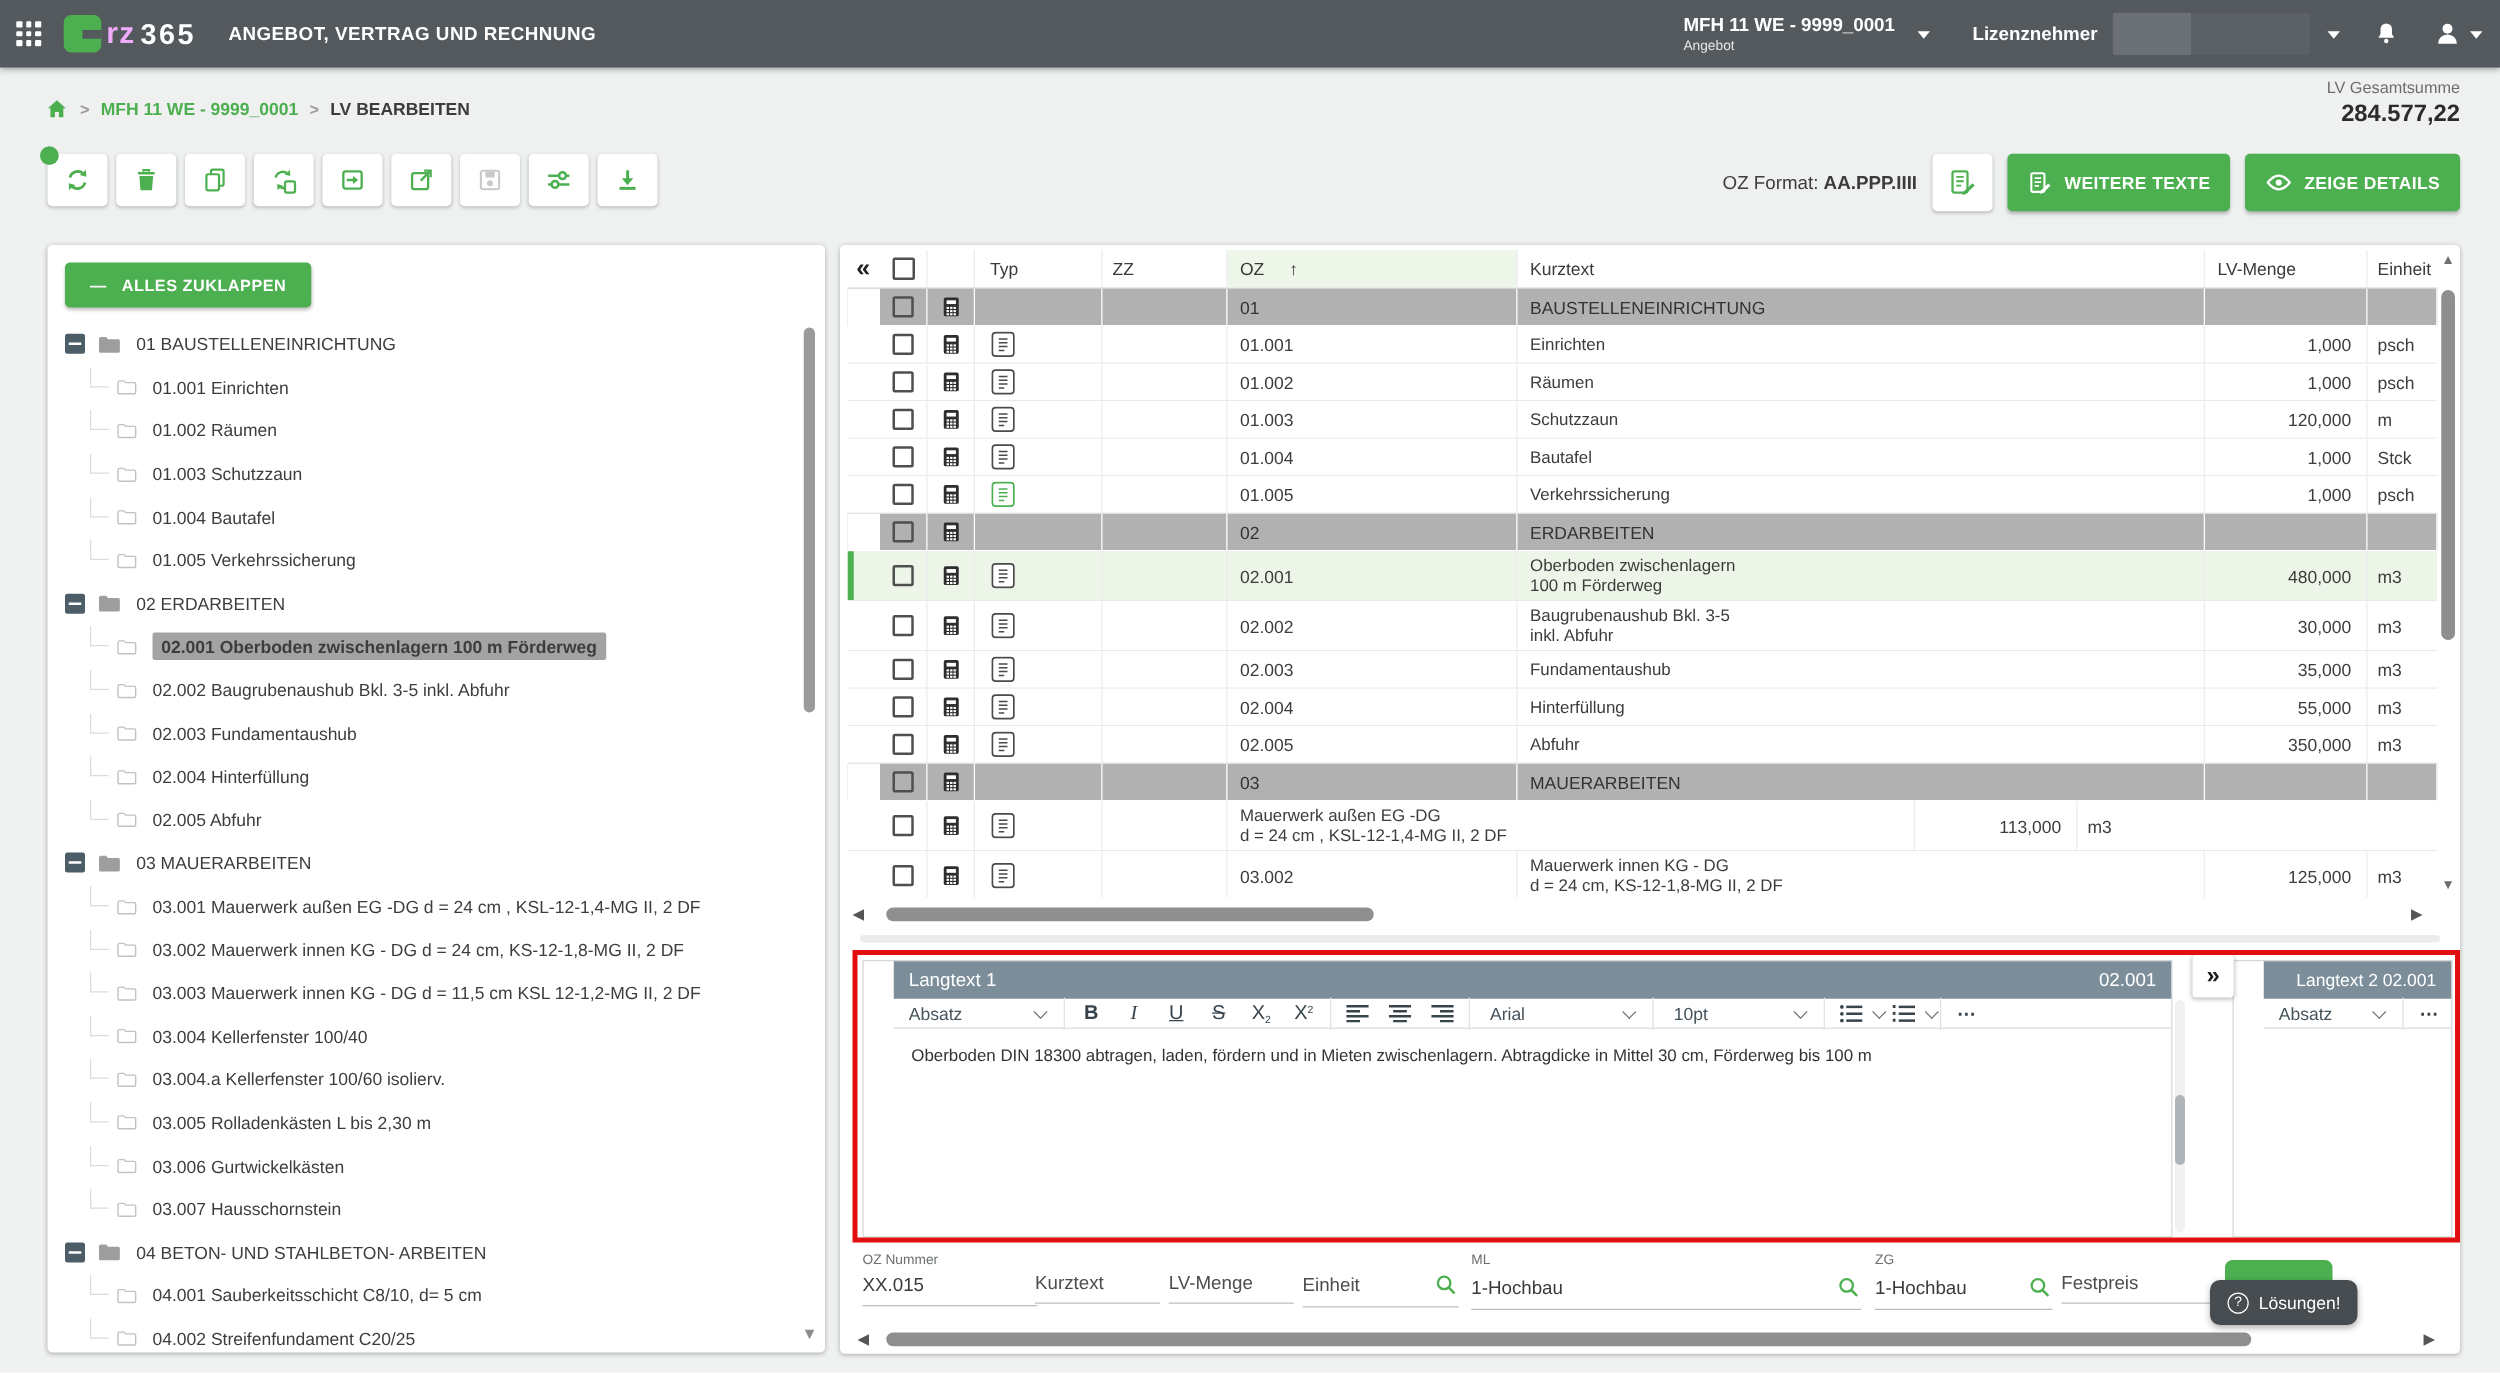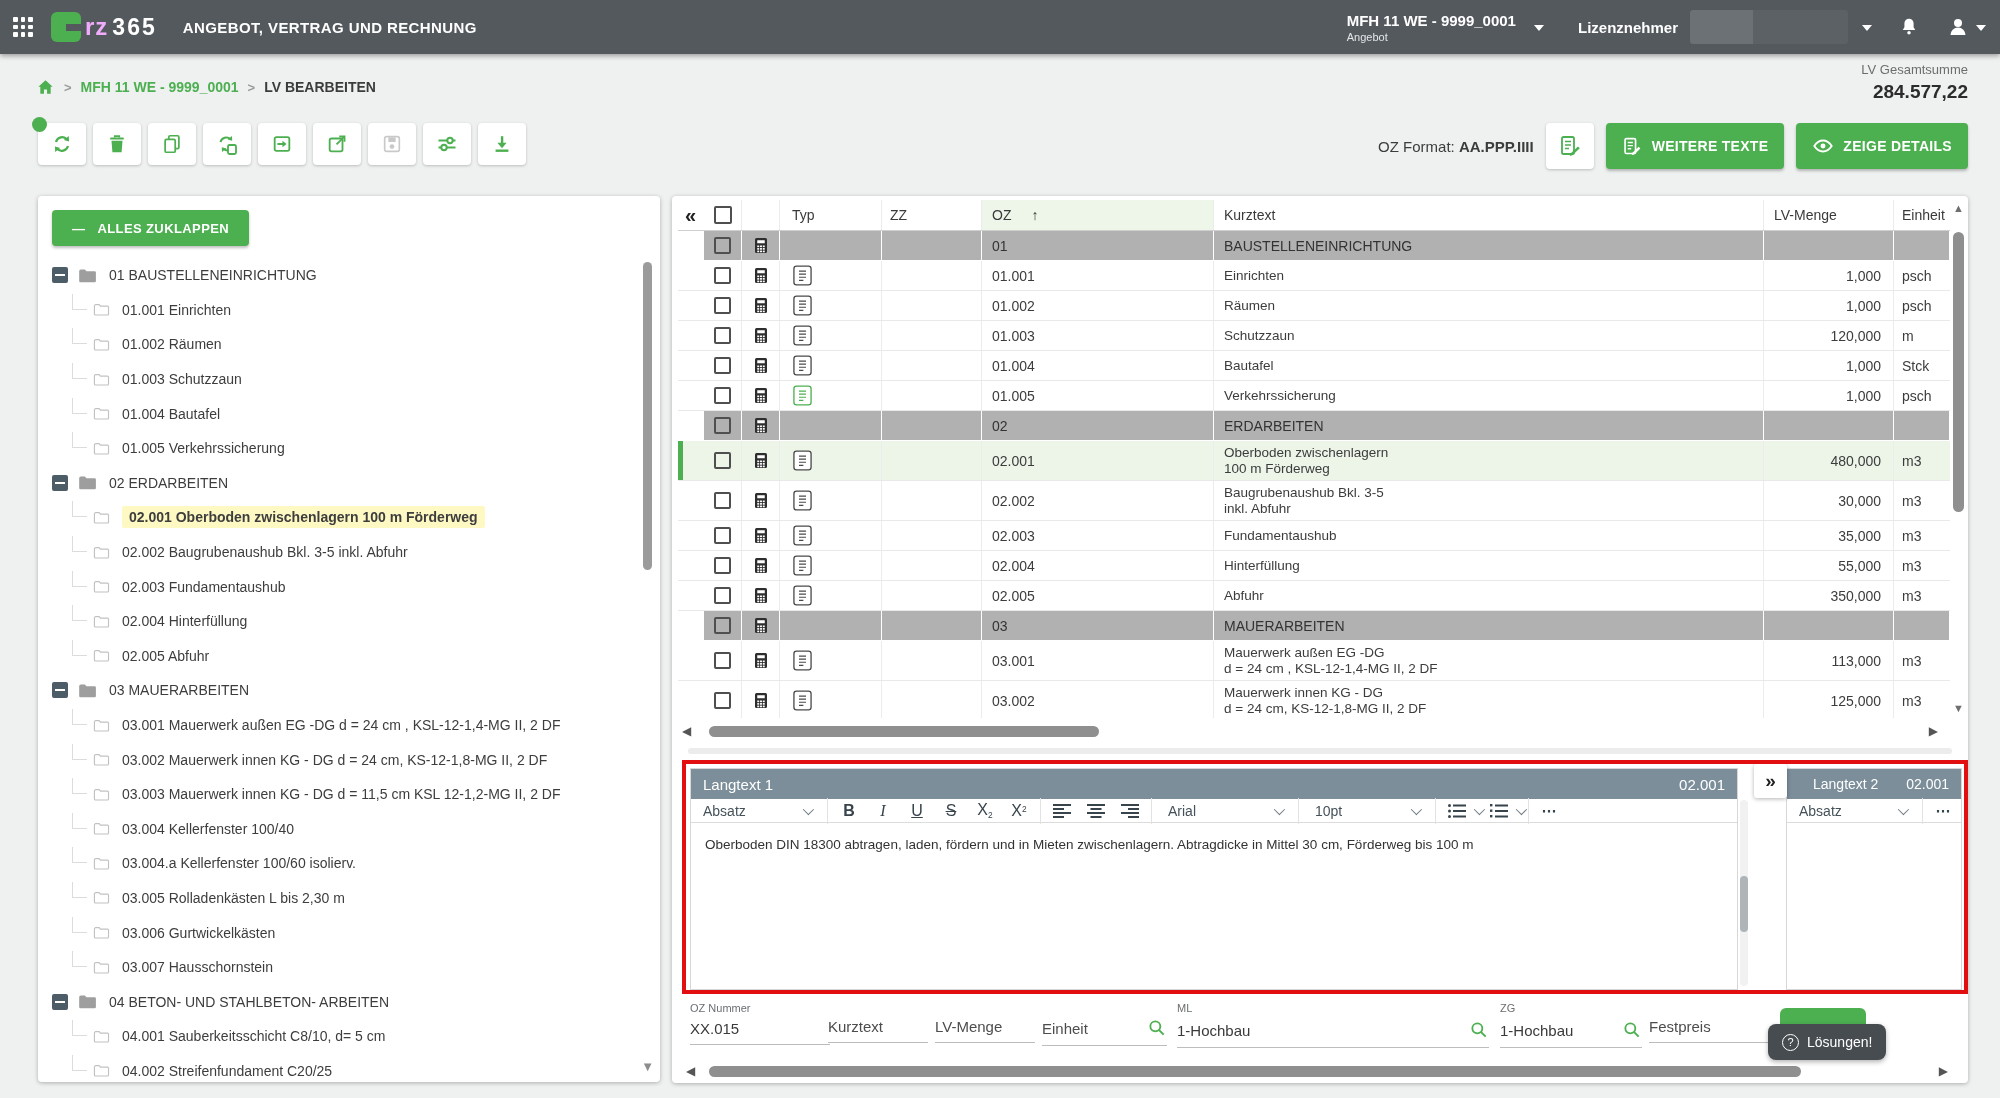--- a/index.html
+++ b/index.html
@@ -66,21 +66,21 @@
   .tree-list { position:absolute; left:8px; top:62px; right:26px; bottom:0; overflow:hidden; }
   .tree-item { height:34.6px; display:flex; align-items:center; font-size:14px; color:#3d3d3d; cursor:pointer; white-space:nowrap; }
   .minusbox { width:16px; height:16px; background:#4d5d68; border-radius:2px; margin-left:6px; position:relative; flex:none; }
   .minusbox::after { content:""; position:absolute; left:3px; top:7px; width:10px; height:2px; background:#fff; }
   .tree-item.group .lbl { margin-left:12px; }
   .tree-item.group svg { margin-left:10px; flex:none; }
   .tree-item.child { padding-left:26px; }
   .tick { width:15px; height:16px; border-left:1px solid #dcdcdc; border-bottom:1px solid #dcdcdc; transform:translateY(-8px); flex:none; }
   .tree-item.child svg { margin-left:6px; flex:none; }
   .tree-item.child .lbl { margin-left:12px; }
-  .tree-item.selected .lbl { font-weight:bold; background:#fef9c3; padding:3px 7px; border-radius:2px; }
+  .tree-item.selected .lbl { font-weight:bold; background:#a3a3a3; padding:3px 7px; border-radius:2px; }
   .tree-vscroll { position:absolute; right:8px; top:66px; width:9px; height:792px; }
   .tree-thumb { position:absolute; left:0; top:0; width:9px; height:308px; background:#9b9b9b; border-radius:5px; }
   .tree-down { position:absolute; right:6px; bottom:8px; color:#8d8d8d; font-size:13px; cursor:pointer; }
 
   
   .table-wrap { position:absolute; left:6px; top:4px; width:1272px; height:518px; overflow:hidden; }
   .trow { display:flex; align-items:stretch; border-bottom:1px solid #e9e9e9; background:#fff; position:relative; height:30px; }
   .trow.tall { height:40px; }
   .thead { height:31px; border-bottom:1px solid #cfcfcf; font-weight:normal; }
   .cell { border-right:1px solid #ececec; display:flex; align-items:center; overflow:hidden; flex:none; }
@@ -109,21 +109,21 @@
   .tbl-vscroll .thumb { position:absolute; left:1px; top:30px; width:11px; height:280px; background:#8f8f8f; border-radius:6px; }
   .hscroll { position:absolute; display:flex; align-items:center; }
   .hscroll .arr { color:#555; font-size:12px; cursor:pointer; }
   .hscroll .track { position:relative; flex:1; height:11px; margin:0 8px; }
   .hscroll .thumb { position:absolute; top:0; height:11px; background:#8f8f8f; border-radius:6px; }
   .tbl-hscroll { left:10px; top:528px; width:1256px; }
   .tbl-hscroll .thumb { left:10px; width:390px; }
   .splitter { position:absolute; left:16px; top:552px; width:1264px; height:6px; background:#ececec; border-radius:3px; }
 
   
-  .lt-panel { position:absolute; border:1px solid #d7d7d7; background:#fff; }
+  .lt-panel { position:absolute; border:1px solid #d7d7d7; background:#fff;padding-left:24px; }
   .lt1 { left:18px; top:572px; width:1048px; height:222px; }
   .lt2 { left:1114px; top:572px; width:848px; height:222px; max-width:176px; }
   .lt-head { height:30px; background:#7b8e9a; color:#fff; display:flex; align-items:center; justify-content:space-between;
              padding:0 12px; font-size:15px; }
   .lt-toolbar { height:24px; border-bottom:1px solid #dcdcdc; display:flex; align-items:center; font-size:14px; color:#45525a; }
   .lt-sep { width:1px; height:26px; background:#e2e2e2; margin:0 4px; flex:none; }
   .lt-select { display:flex; align-items:center; justify-content:space-between; padding:0 12px; cursor:pointer; height:100%; }
   .lt-select .chev { margin-left:18px; }
   .chev { width:8px; height:8px; border-right:1.6px solid #6f7a80; border-bottom:1.6px solid #6f7a80; transform:rotate(45deg) translateY(-2px); flex:none; }
   .fmt-btn { width:34px; height:100%; display:grid; place-items:center; cursor:pointer; font-size:16px; color:#37444c; }
@@ -1008,21 +1008,20 @@
                 </g>
               </svg>
             </div>
     <div class="cell c-typ">
               <svg class="doc-svg" width="21" height="21" viewBox="0 0 24 24">
                 <rect class="doc-stroke" x="2.2" y="1.2" width="19.6" height="21.6" rx="3" fill="#fff" stroke="#4a4a4a" stroke-width="1.5"></rect>
                 <path class="doc-stroke" d="M8 7h8M8 10.5h8M8 14h8M8 17.5h5" fill="none" stroke="#4a4a4a" stroke-width="1.4"></path>
               </svg>
             </div>
     <div class="cell c-zz"></div>
-    <div class="cell c-oz">03.001</div>
     <div class="cell c-kt">
       <span>Mauerwerk außen EG -DG</span>
       <span>d = 24 cm , KSL-12-1,4-MG II, 2 DF</span>
     </div>
     <div class="cell c-mg">113,000</div>
     <div class="cell c-eh">m3</div>
   </div>
           <div class="trow item tall">
     <div class="cell c-col"></div>
     <div class="cell c-chk">

